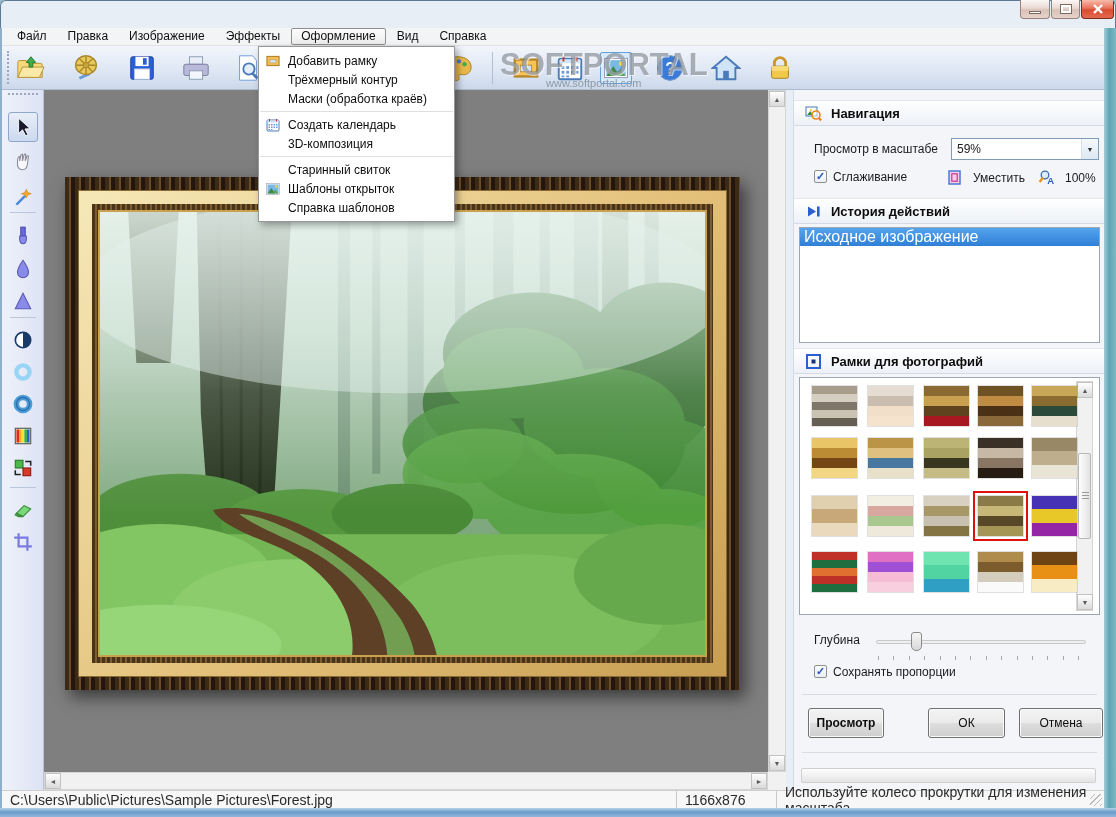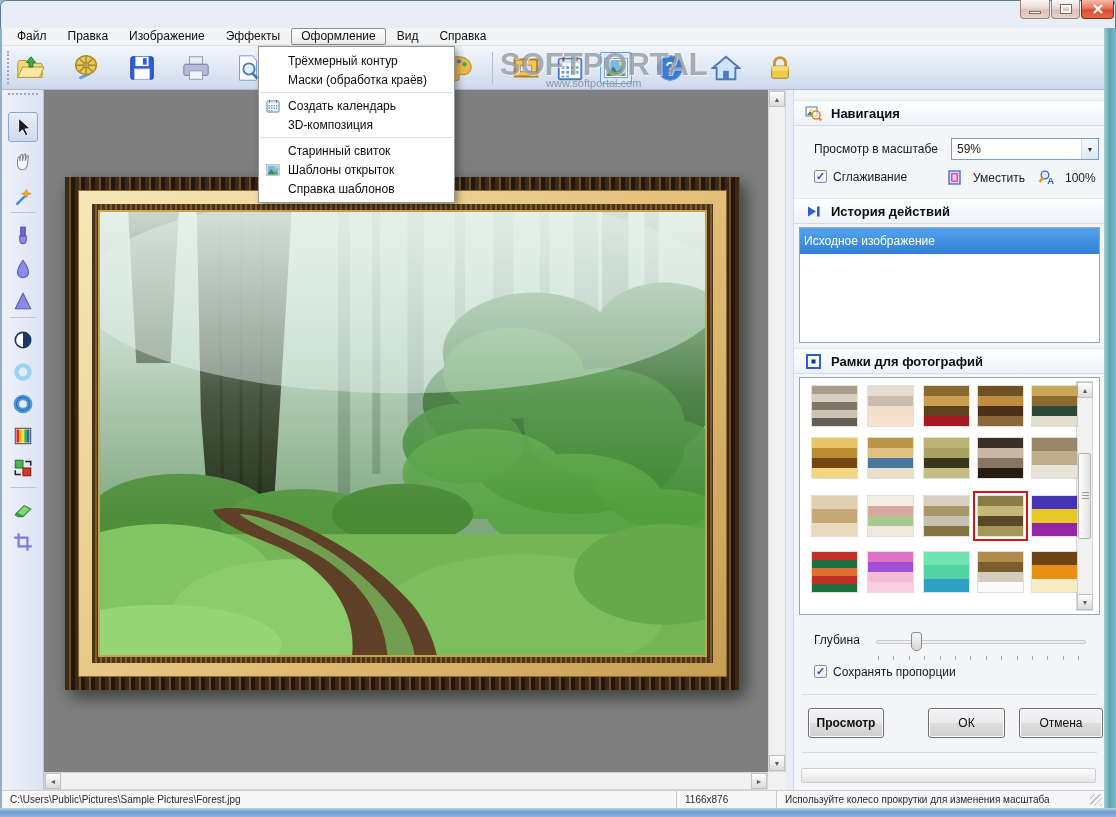--- a/index.html
+++ b/index.html
@@ -84,21 +84,21 @@
   .combo-val{flex:1;display:flex;align-items:center;padding-left:5px;}
   .combo-arrow{width:17px;display:flex;align-items:center;justify-content:center;font-size:7px;color:#333;
     border-left:1px solid #d5dfe9;background:linear-gradient(180deg,#f5f9fc,#dde8f2);}
   .cb{width:13px;height:13px;border:1px solid #8e8f8f;border-radius:2px;
     background:linear-gradient(180deg,#fdfdfd,#e9eff6);display:inline-flex;align-items:center;justify-content:center;
     font-size:11px;font-weight:bold;color:#2b56c4;flex:0 0 13px;}
   .cb.checked::after{content:"✓";margin-top:-1px;}
   .cb-row{position:absolute;display:flex;align-items:flex-start;gap:6px;}
   .mini-btn{position:absolute;display:flex;align-items:center;gap:10px;cursor:default;}
   .hist-list{position:absolute;left:5px;top:137px;width:301px;height:116px;background:#fff;border:1px solid #9aa5b1;}
-  .hist-item{height:26px;display:flex;align-items:center;padding-left:4px;font-size:12px;}
+  .hist-item{height:18px;display:flex;align-items:center;padding-left:4px;font-size:16px;}
   .hist-item.selected{background:linear-gradient(180deg,#55a4ee,#2f7fd6);color:#fff;}
   .frames-box{position:absolute;left:5px;top:287px;width:301px;height:238px;background:#fff;border:1px solid #9aa5b1;}
   .thumb{position:absolute;width:45px;height:40px;box-shadow:0 0 0 1px rgba(0,0,0,.12);}
   .thumb.sel{outline:2px solid #dd1111;outline-offset:3px;}
   .fb-scroll{position:absolute;left:276px;top:3px;width:17px;height:230px;background:#f1f1f1;border:1px solid #d6d6d6;}
   .fb-thumbbar{position:absolute;left:1px;top:71px;width:13px;height:86px;border:1px solid #b8b8b8;border-radius:2px;
     background:linear-gradient(90deg,#fdfdfd,#e2e2e2);}
   .fb-grip{position:absolute;left:3px;top:38px;width:7px;height:1px;background:#9a9a9a;box-shadow:0 3px 0 #9a9a9a,0 6px 0 #9a9a9a;}
   .slider-track{position:absolute;left:82px;top:550px;width:210px;height:4px;background:#efefef;
     border:1px solid #c9c9c9;border-radius:2px;}
@@ -107,21 +107,21 @@
   .tick{position:absolute;top:566px;width:1px;height:4px;background:#a8a8a8;}
   .hsep{position:absolute;left:8px;width:295px;height:1px;background:#d8dce2;}
   .btn{position:absolute;top:618px;height:30px;border:1px solid #707070;border-radius:3px;
     background:linear-gradient(180deg,#f3f3f3,#ebebeb 48%,#dddddd 52%,#cfcfcf);
     display:flex;align-items:center;justify-content:center;font-size:12px;color:#0d0d0d;
     box-shadow:inset 0 0 0 1px #fafafa;}
   .bottom-strip{position:absolute;left:7px;top:678px;width:295px;height:15px;border:1px solid #cfcfcf;
     border-radius:2px;background:linear-gradient(180deg,#fdfdfd,#e4e4e4);}
   
   .statusbar{position:absolute;left:2px;top:790px;width:1102px;height:18px;background:#f7f7f7;
-    border-top:1px solid #cfcfcf;display:flex;font-size:10px;color:#2a2a2a;align-items:flex-start;}
+    border-top:1px solid #cfcfcf;display:flex;font-size:14px;color:#2a2a2a;align-items:flex-start;}
   .sb-seg{height:100%;display:flex;align-items:center;border-right:1px solid #c8c8c8;padding-left:8px;}
   .sb-path{width:675px;}
   .sb-size{width:100px;}
   .sb-hint{flex:1;border-right:none;}
   .resize-grip{position:absolute;right:2px;bottom:2px;width:12px;height:12px;
     background:repeating-linear-gradient(135deg,transparent 0 3px,#b8b8b8 3px 4px);}
   
   .dropdown{position:absolute;left:258px;top:46px;width:197px;background:#fff;border:1px solid #979797;
     box-shadow:3px 3px 7px rgba(0,0,0,.35);z-index:50;padding:4px 0;}
   .dd-item{height:19px;display:flex;align-items:center;gap:7px;padding-left:6px;font-size:12px;color:#0d0d0d;}
@@ -244,20 +244,27 @@
       <div class="tb-icon" style="left: 762px;"><svg viewBox="0 0 32 32">
           <path d="M10 15 v-4 a6 6 0 0 1 12 0 v4" fill="none" stroke="#c8982a" stroke-width="3"></path>
           <rect x="7" y="14" width="18" height="13" rx="2" fill="#f0c84a" stroke="#a8802a"></rect>
           <rect x="7" y="14" width="18" height="5" fill="#f8dc7a"></rect>
         </svg></div>
     </div>
   <div class="watermark">SOFTPORTAL</div>
   <div class="watermark-url">www.softportal.com</div>
 
   <div class="dropdown" id="dropdown">
+      <div class="dd-item">
+        <span class="dd-icon"><svg viewBox="0 0 32 32">
+            <rect x="4" y="7" width="24" height="18" fill="#f5c45a" stroke="#b8862a" stroke-width="2.5"></rect>
+            <rect x="10" y="13" width="12" height="7" fill="#cfe4f7" stroke="#b8862a"></rect>
+          </svg></span>
+        <span>Добавить рамку</span>
+      </div>
       <div class="dd-item">
         <span class="dd-icon"></span>
         <span>Трёхмерный контур</span>
       </div>
       <div class="dd-item">
         <span class="dd-icon"></span>
         <span>Маски (обработка краёв)</span>
       </div>
       <div class="dd-sep"></div>
       <div class="dd-item">

